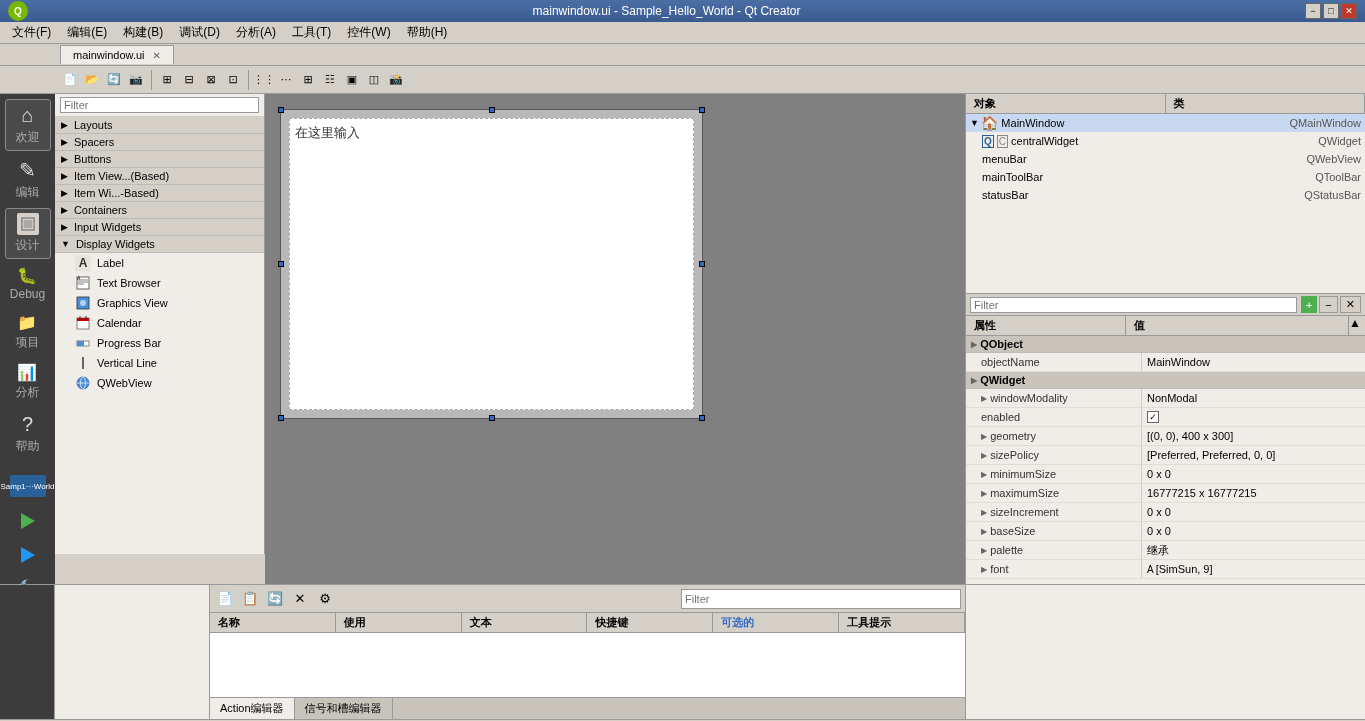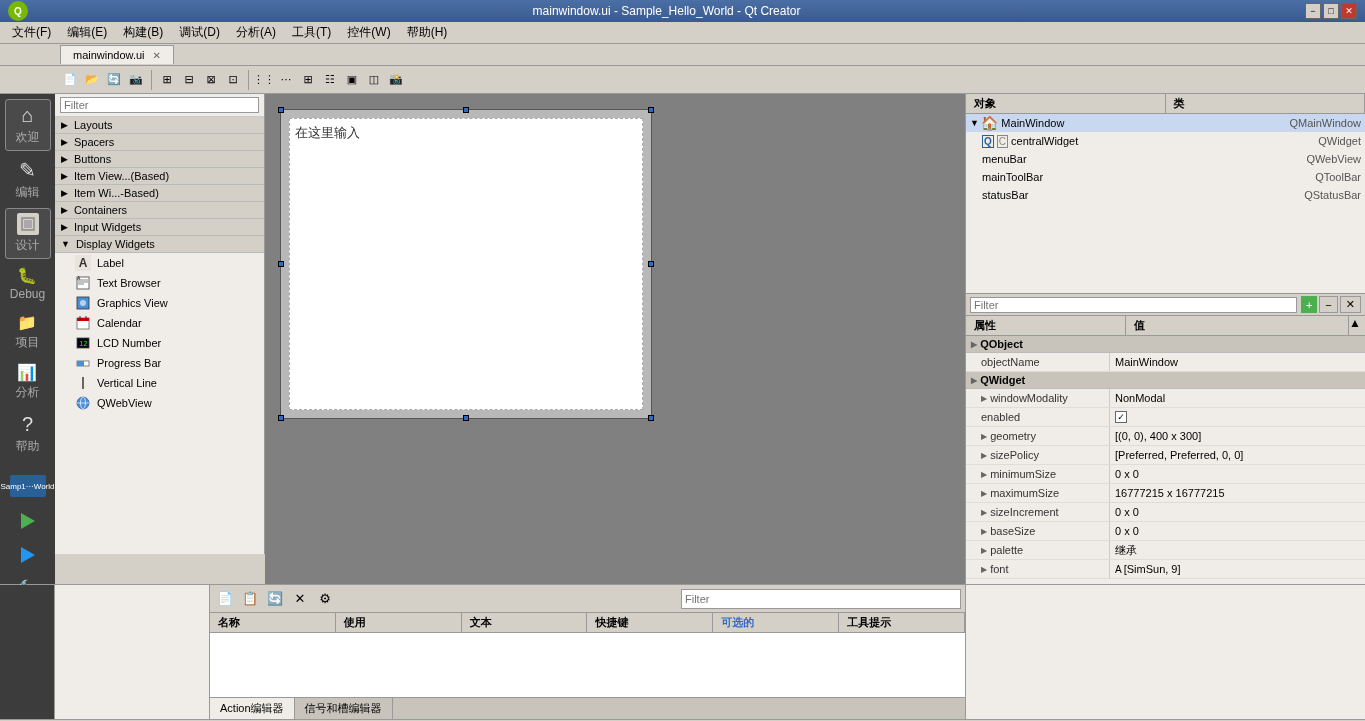--- a/index.html
+++ b/index.html
@@ -100,21 +100,21 @@
     
     #canvas-area {
       flex: 1;
       background: #808080;
       position: relative;
       overflow: hidden;
     }
     #design-canvas {
       position: absolute;
       top: 15px; left: 15px;
-      width: 372px; height: 310px;
+      width: 423px; height: 310px;
       background: #b8b8b8;
       border: 1px solid #555;
     }
     #canvas-inner {
       position: absolute;
       top: 8px; left: 8px;
       right: 8px; bottom: 8px;
       background: white;
       border: 1px dashed #aaa;
       display: flex; align-items: flex-start; padding: 5px;
@@ -194,21 +194,21 @@
       font-weight: bold;
       cursor: pointer;
       border-bottom: 1px solid #bbb;
     }
     .prop-row {
       display: flex; align-items: center;
       border-bottom: 1px solid #e0ddd8;
       min-height: 18px;
     }
     .prop-name {
-      width: 144px;
+      width: 176px;
       padding: 1px 5px 1px 15px;
       font-size: 11px;
       border-right: 1px solid #ccc;
       min-height: 18px;
       display: flex; align-items: center;
       color: #333;
     }
     .prop-value {
       flex: 1; padding: 1px 5px;
       font-size: 11px;
@@ -528,29 +528,20 @@
             <rect x="1" y="2" width="12" height="3" fill="#c00"></rect>
             <line x1="4" y1="0" x2="4" y2="4" stroke="#333" stroke-width="1"></line>
             <line x1="10" y1="0" x2="10" y2="4" stroke="#333" stroke-width="1"></line>
           </svg>
       </div>
       <span>Calendar</span>
     </div>
     <div class="widget-item">
       <div class="widget-icon">
         <svg width="14" height="14" viewBox="0 0 14 14">
-            <rect x="1" y="2" width="12" height="10" fill="#001" stroke="#444" stroke-width="0.8"></rect>
-            <text x="3" y="10" font-size="7" fill="#0f0" font-family="monospace">12</text>
-          </svg>
-      </div>
-      <span>LCD Number</span>
-    </div>
-    <div class="widget-item">
-      <div class="widget-icon">
-        <svg width="14" height="14" viewBox="0 0 14 14">
             <rect x="1" y="5" width="12" height="5" fill="#fff" stroke="#666" stroke-width="0.8"></rect>
             <rect x="1" y="5" width="7" height="5" fill="#4a90d9"></rect>
           </svg>
       </div>
       <span>Progress Bar</span>
     </div>
     <div class="widget-item">
       <div class="widget-icon">
         <svg width="14" height="14" viewBox="0 0 14 14">
             <line x1="7" y1="1" x2="7" y2="13" stroke="#666" stroke-width="2"></line>

